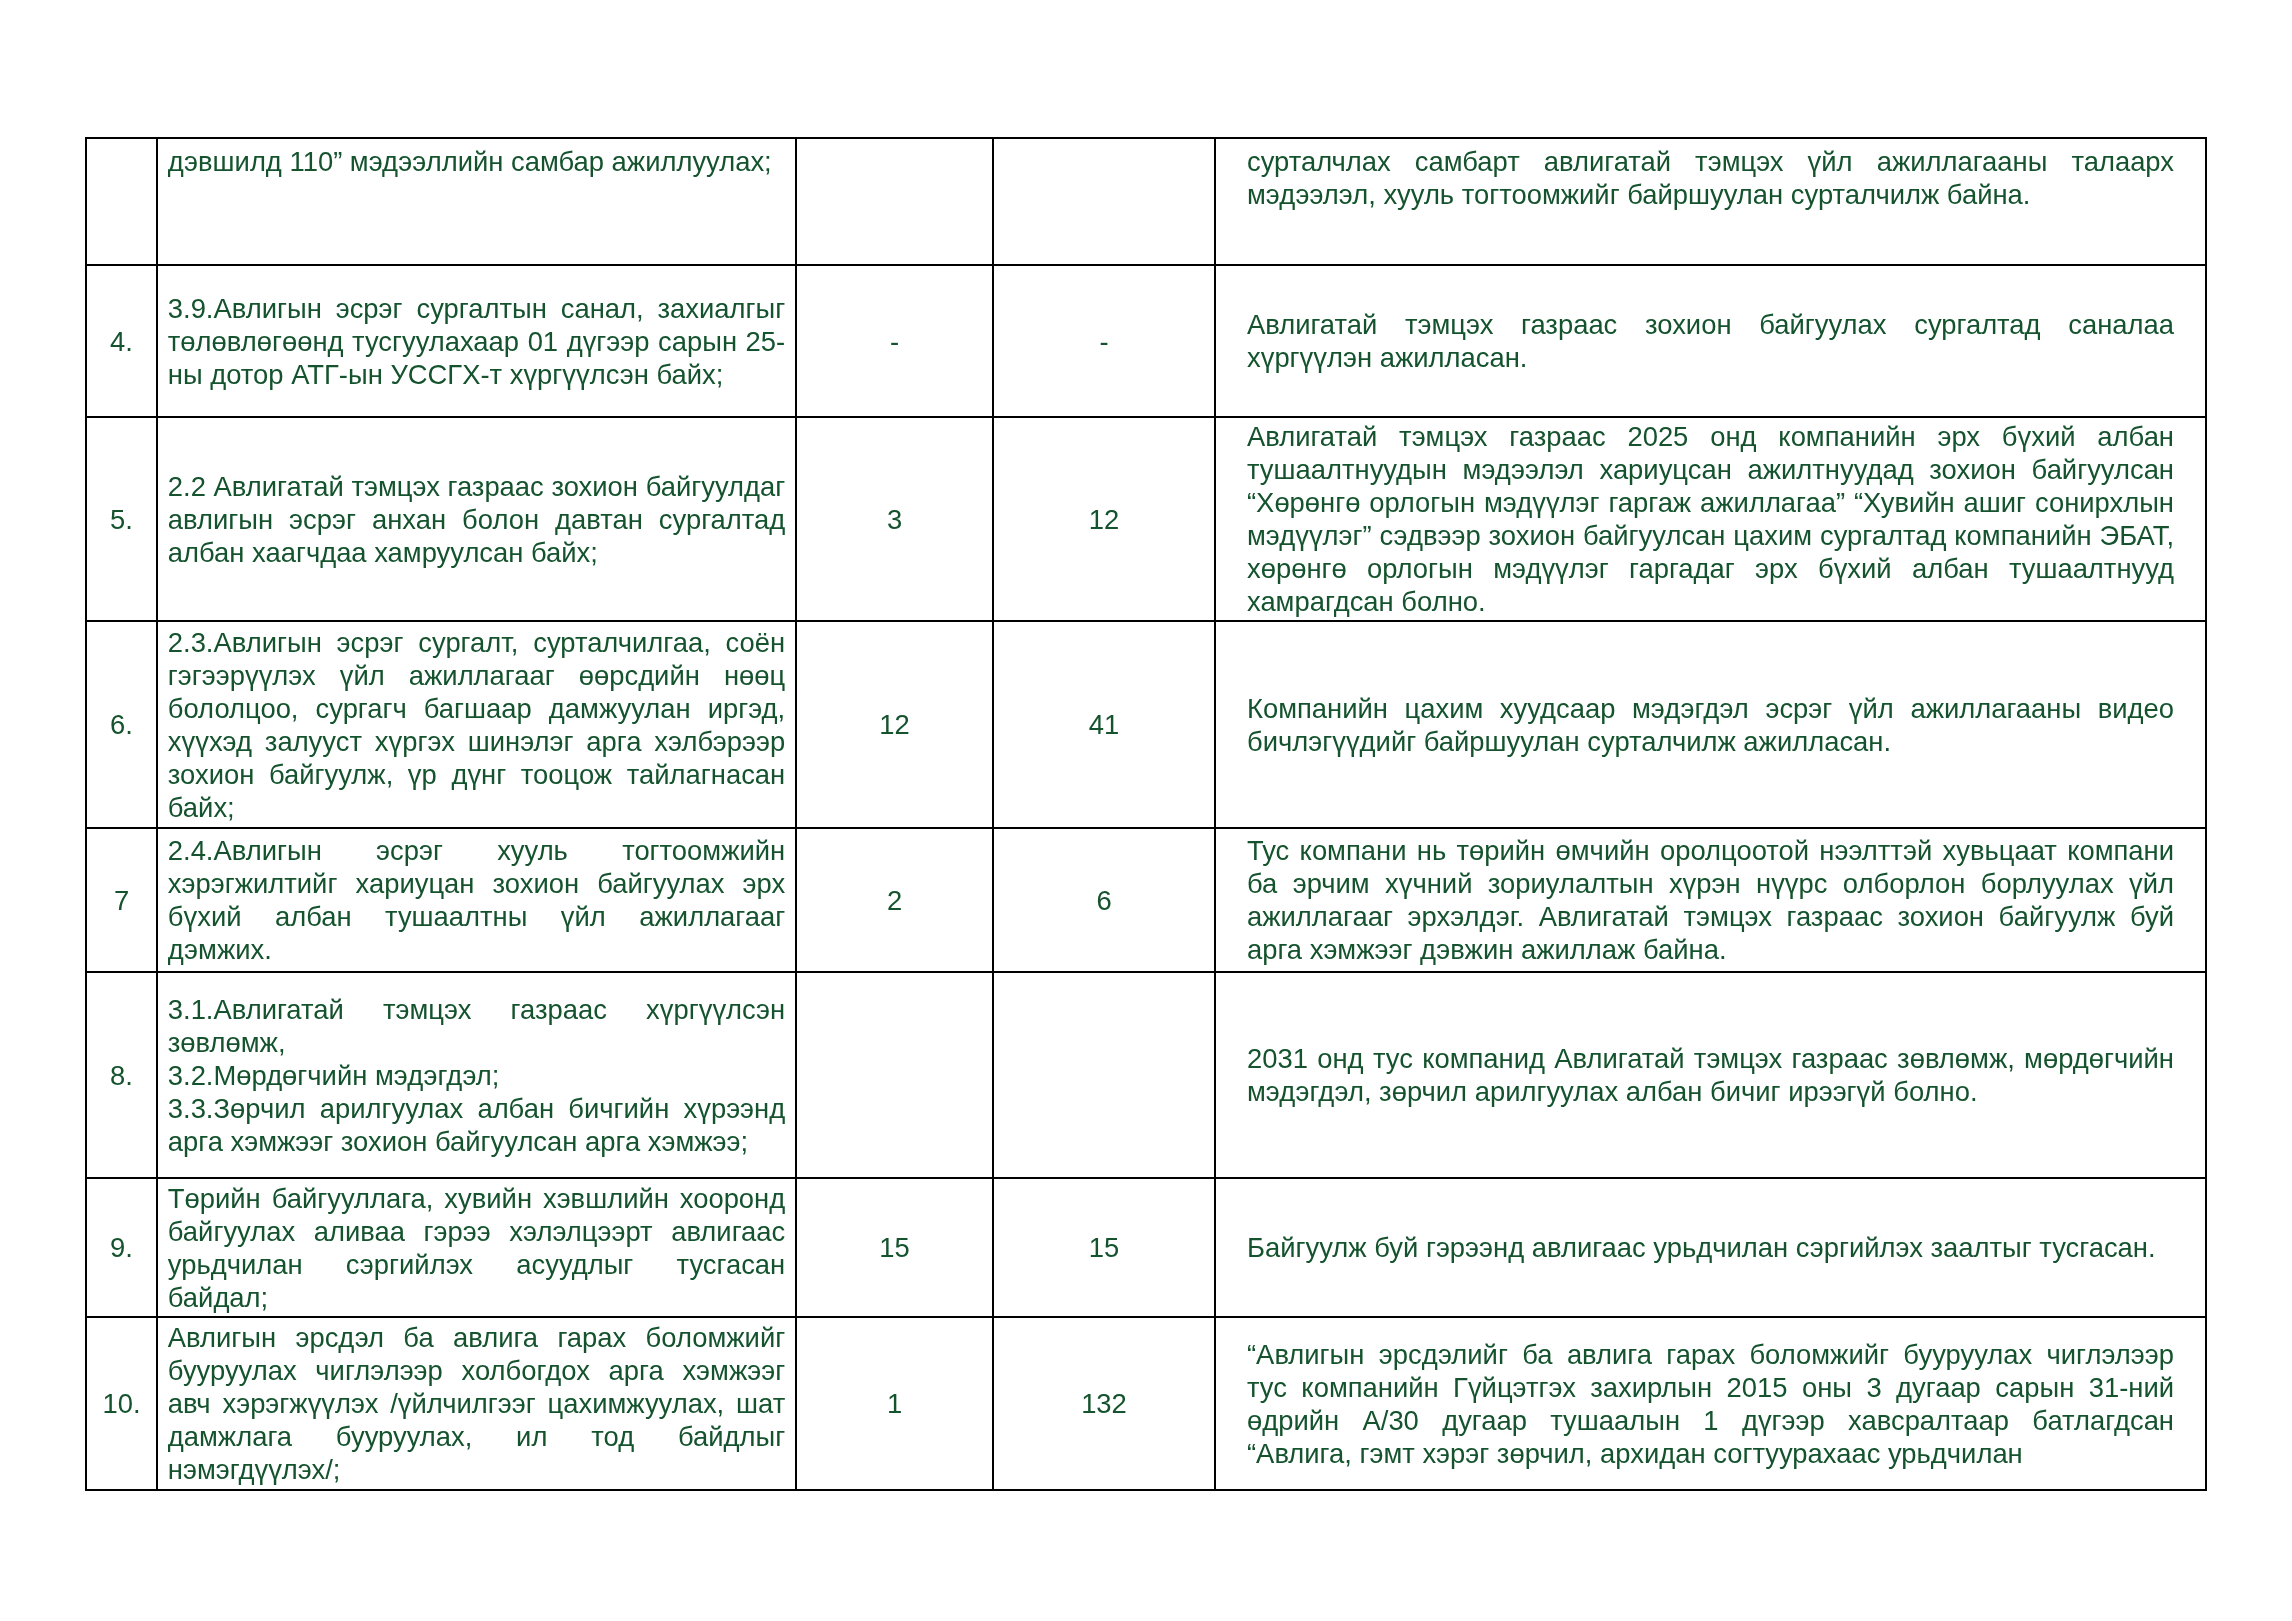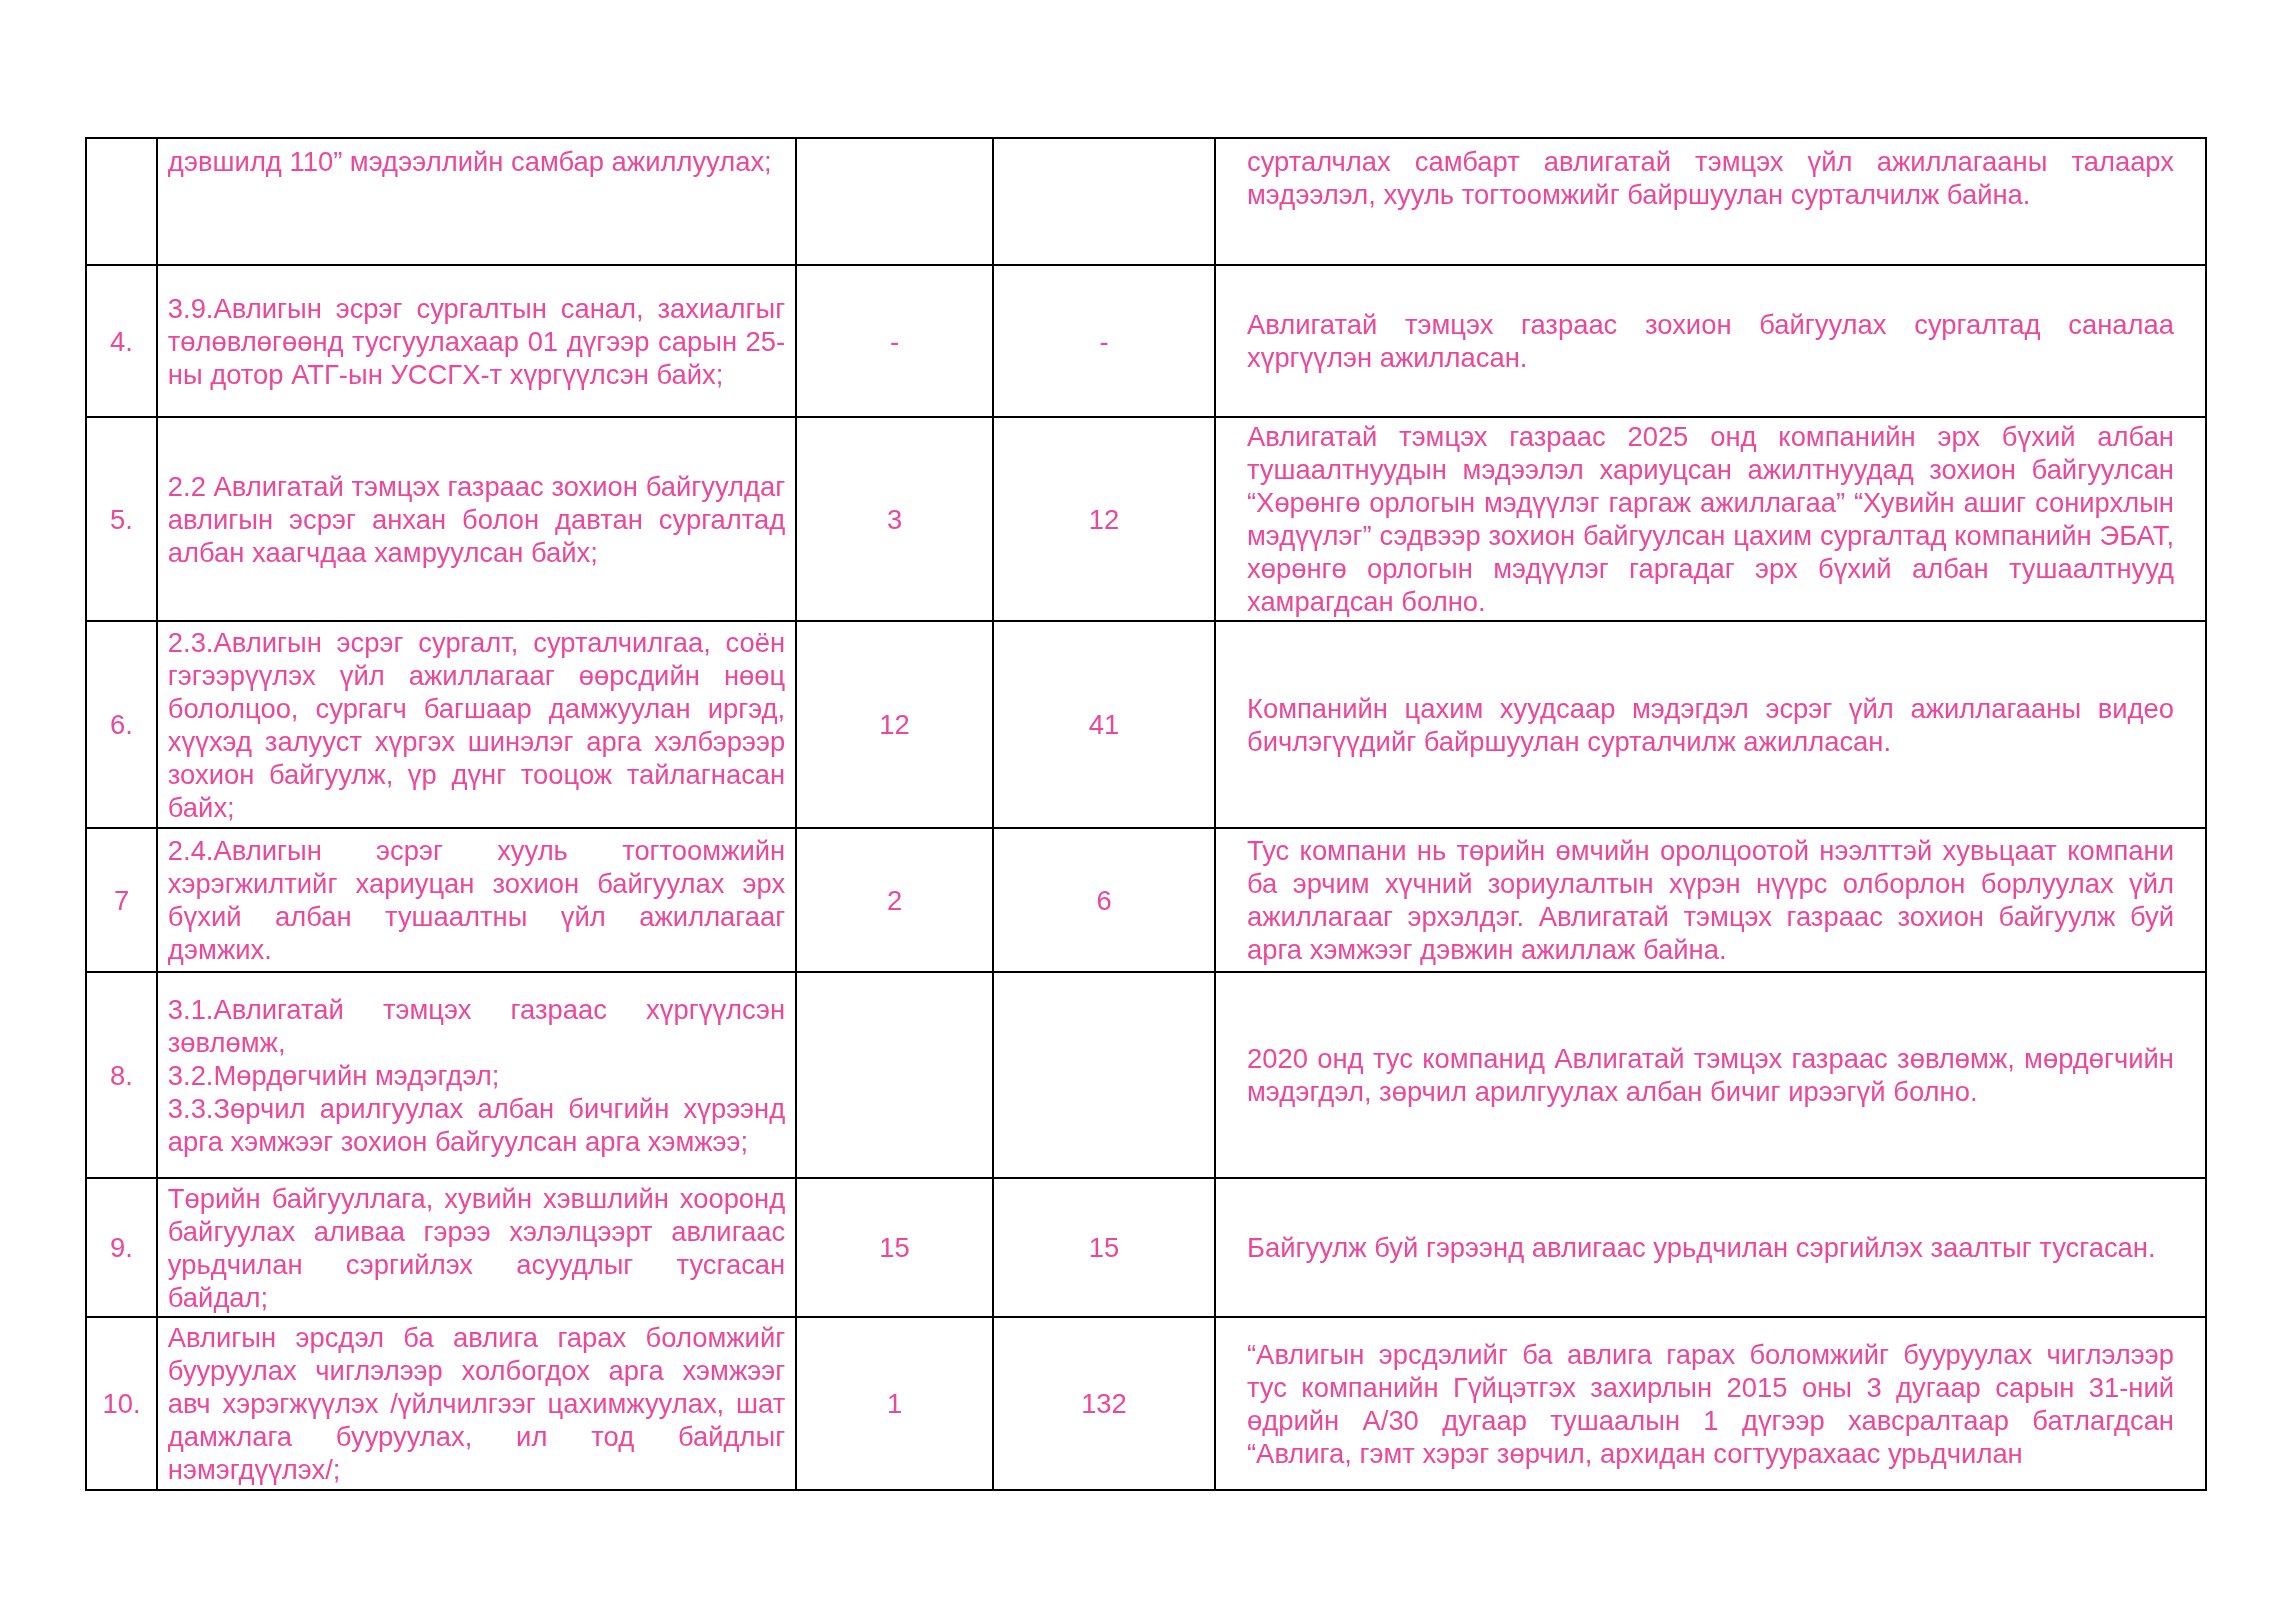--- a/index.html
+++ b/index.html
@@ -2,21 +2,21 @@
 <html lang="mn"><head>
 <meta charset="utf-8">
 <style>
   html, body { margin: 0; padding: 0; background: #e8e8e8; }
   .page {
     position: relative;
     width: 2293px;
     height: 1621px;
     background: #ffffff;
     font-family: "Liberation Sans", "DejaVu Sans", sans-serif;
-    color: #ec4899;
+    color: #14532d;
     overflow: hidden;
   }
   table.report-table {
     position: absolute;
     left: 85px;
     top: 137px;
     width: 2120px;
     border-collapse: collapse;
     table-layout: fixed;
     font-size: 27.4px;
@@ -90,21 +90,21 @@
         <td class="num">6</td>
         <td class="res">Тус компани нь төрийн өмчийн оролцоотой нээлттэй хувьцаат компани ба эрчим хүчний зориулалтын хүрэн нүүрс олборлон борлуулах үйл ажиллагааг эрхэлдэг. Авлигатай тэмцэх газраас зохион байгуулж буй арга хэмжээг дэвжин ажиллаж байна.</td>
       </tr>
       <tr class="r5">
         <td class="no">8.</td>
         <td class="crit">3.1.Авлигатай тэмцэх газраас хүргүүлсэн зөвлөмж,
 3.2.Мөрдөгчийн мэдэгдэл;
 3.3.Зөрчил арилгуулах албан бичгийн хүрээнд арга хэмжээг зохион байгуулсан арга хэмжээ;</td>
         <td class="num"></td>
         <td class="num"></td>
-        <td class="res">2020 онд тус компанид Авлигатай тэмцэх газраас зөвлөмж, мөрдөгчийн мэдэгдэл, зөрчил арилгуулах албан бичиг ирээгүй болно.</td>
+        <td class="res">2031 онд тус компанид Авлигатай тэмцэх газраас зөвлөмж, мөрдөгчийн мэдэгдэл, зөрчил арилгуулах албан бичиг ирээгүй болно.</td>
       </tr>
       <tr class="r6">
         <td class="no">9.</td>
         <td class="crit">Төрийн байгууллага, хувийн хэвшлийн хооронд байгуулах аливаа гэрээ хэлэлцээрт авлигаас урьдчилан сэргийлэх асуудлыг тусгасан байдал;</td>
         <td class="num">15</td>
         <td class="num">15</td>
         <td class="res">Байгуулж буй гэрээнд авлигаас урьдчилан сэргийлэх заалтыг тусгасан.</td>
       </tr>
       <tr class="r7">
         <td class="no">10.</td>

